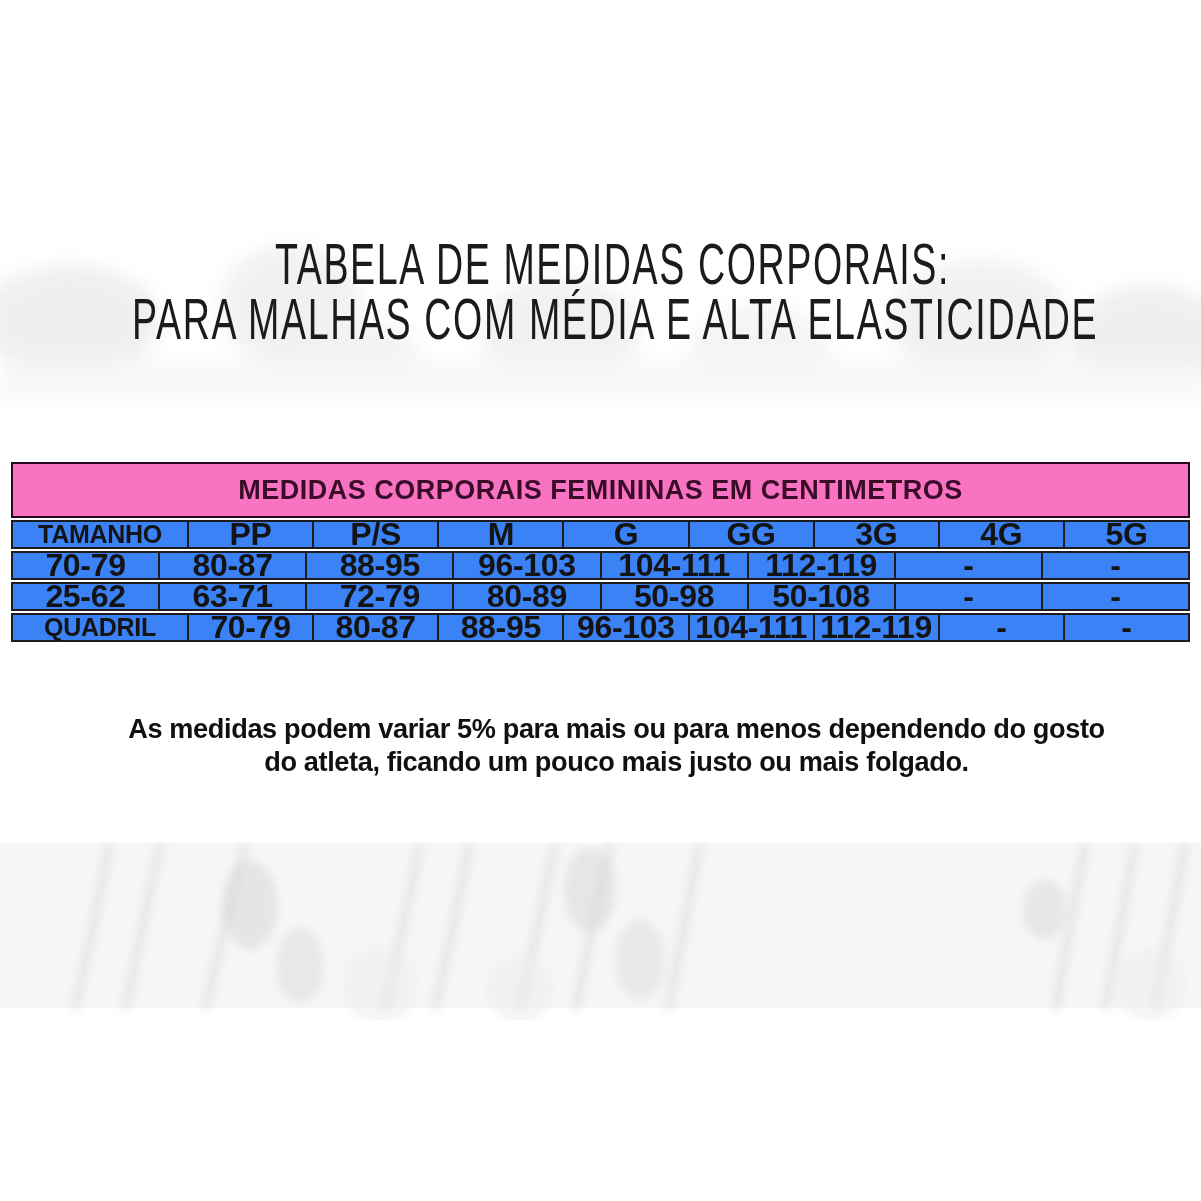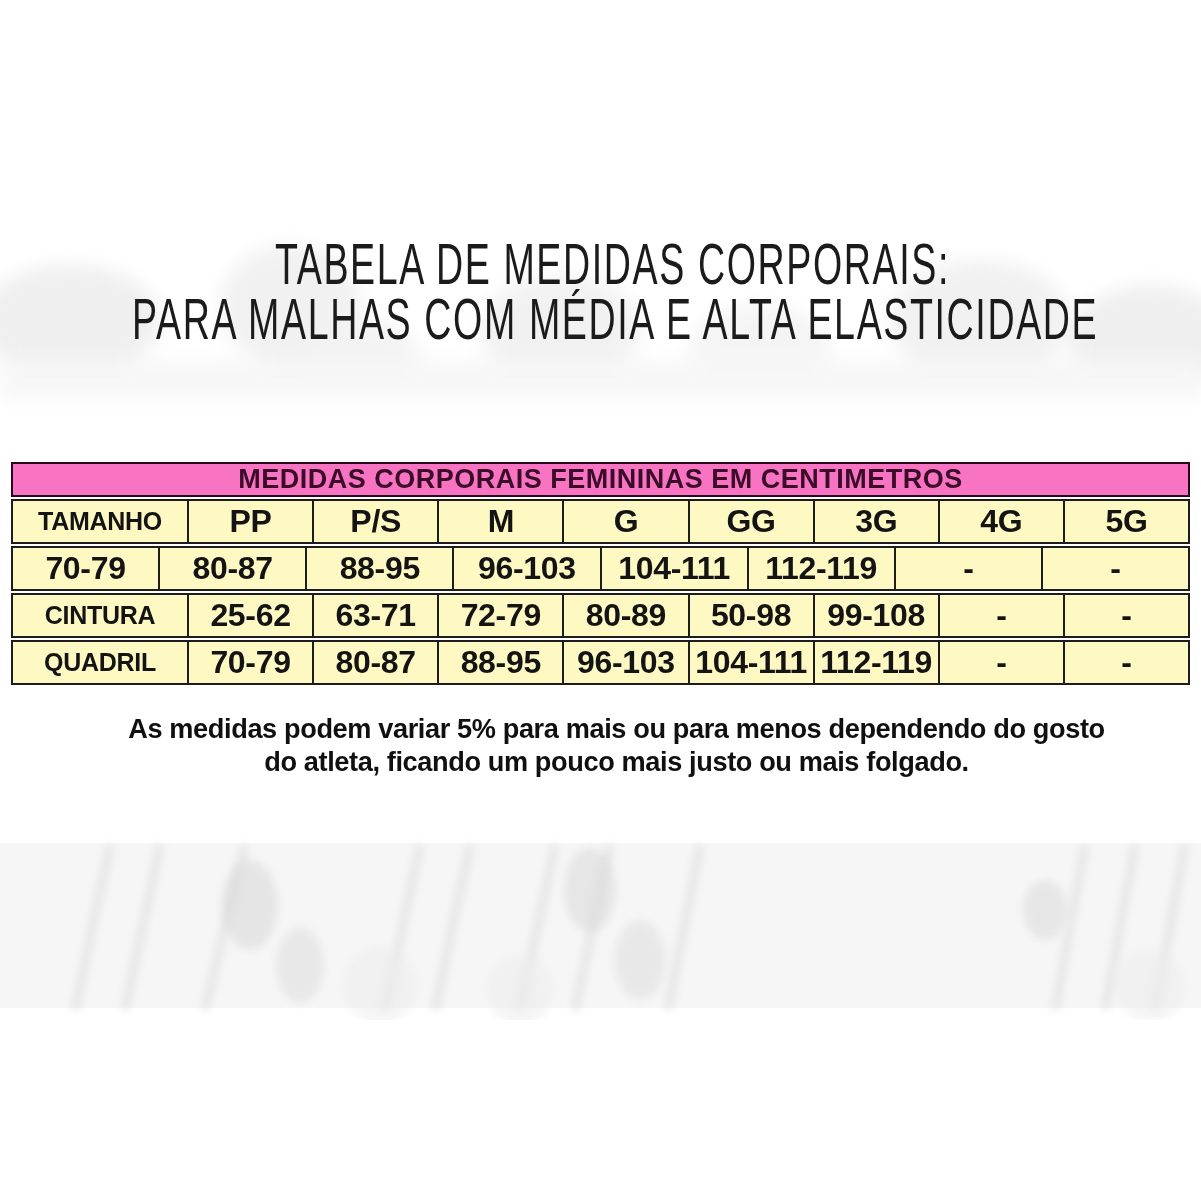--- a/index.html
+++ b/index.html
@@ -33,26 +33,26 @@
   }
 
   
   .table{
     position:absolute;left:11px;top:462px;width:1179px;
   }
   .trow{
     display:flex;
     border:2px solid var(--border,#1d1d1d);
     margin-bottom:2px;
-    background:#fef9c3;
+    background:#3b82f6;
     box-sizing:border-box;
-    height:45px;
+    height:29px;
   }
   .trow.thead{
-    height:35px;
+    height:56px;
     background:var(--pink,#f973c3);
     border-color:#27071d;
   }
   .tcell{
     display:flex;align-items:center;justify-content:center;
     border-right:2px solid var(--border,#1d1d1d);
     box-sizing:border-box;
     flex:1 1 0;
     font-weight:bold;
     font-size:32px;
@@ -165,27 +165,26 @@
       <div class="tcell">80-87</div>
       <div class="tcell">88-95</div>
       <div class="tcell">96-103</div>
       <div class="tcell">104-111</div>
       <div class="tcell">112-119</div>
       <div class="tcell">-</div>
       <div class="tcell">-</div>
     </div>
 
     <div class="trow">
-      <div class="tcell label">CINTURA</div>
       <div class="tcell">25-62</div>
       <div class="tcell">63-71</div>
       <div class="tcell">72-79</div>
       <div class="tcell">80-89</div>
       <div class="tcell">50-98</div>
-      <div class="tcell">99-108</div>
+      <div class="tcell">50-108</div>
       <div class="tcell">-</div>
       <div class="tcell">-</div>
     </div>
 
     <div class="trow">
       <div class="tcell label">QUADRIL</div>
       <div class="tcell">70-79</div>
       <div class="tcell">80-87</div>
       <div class="tcell">88-95</div>
       <div class="tcell">96-103</div>

